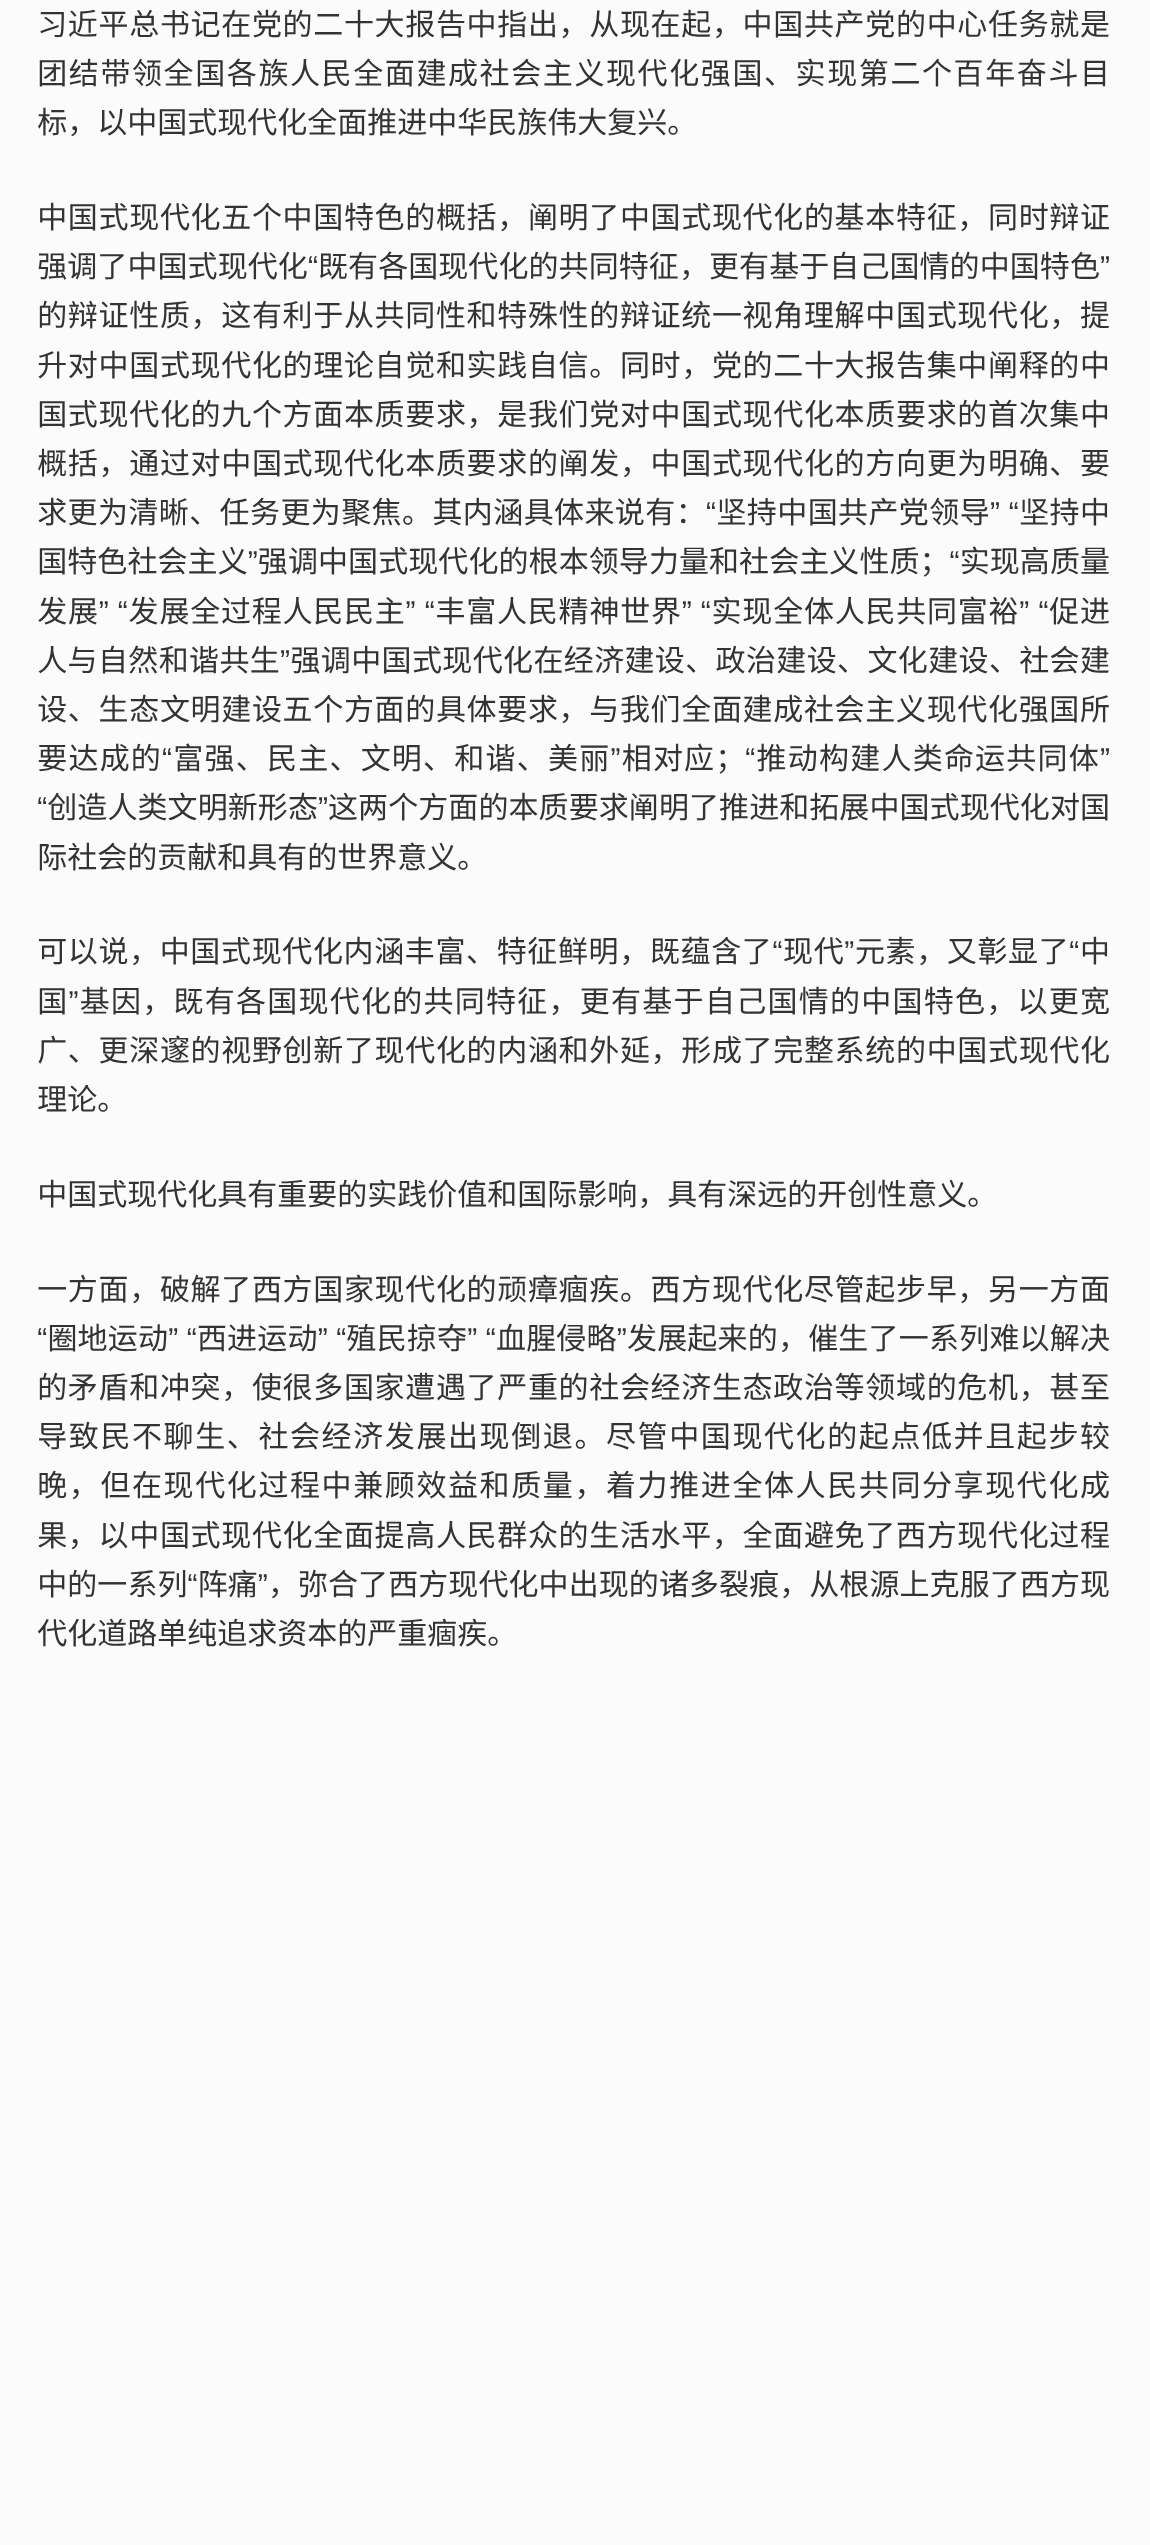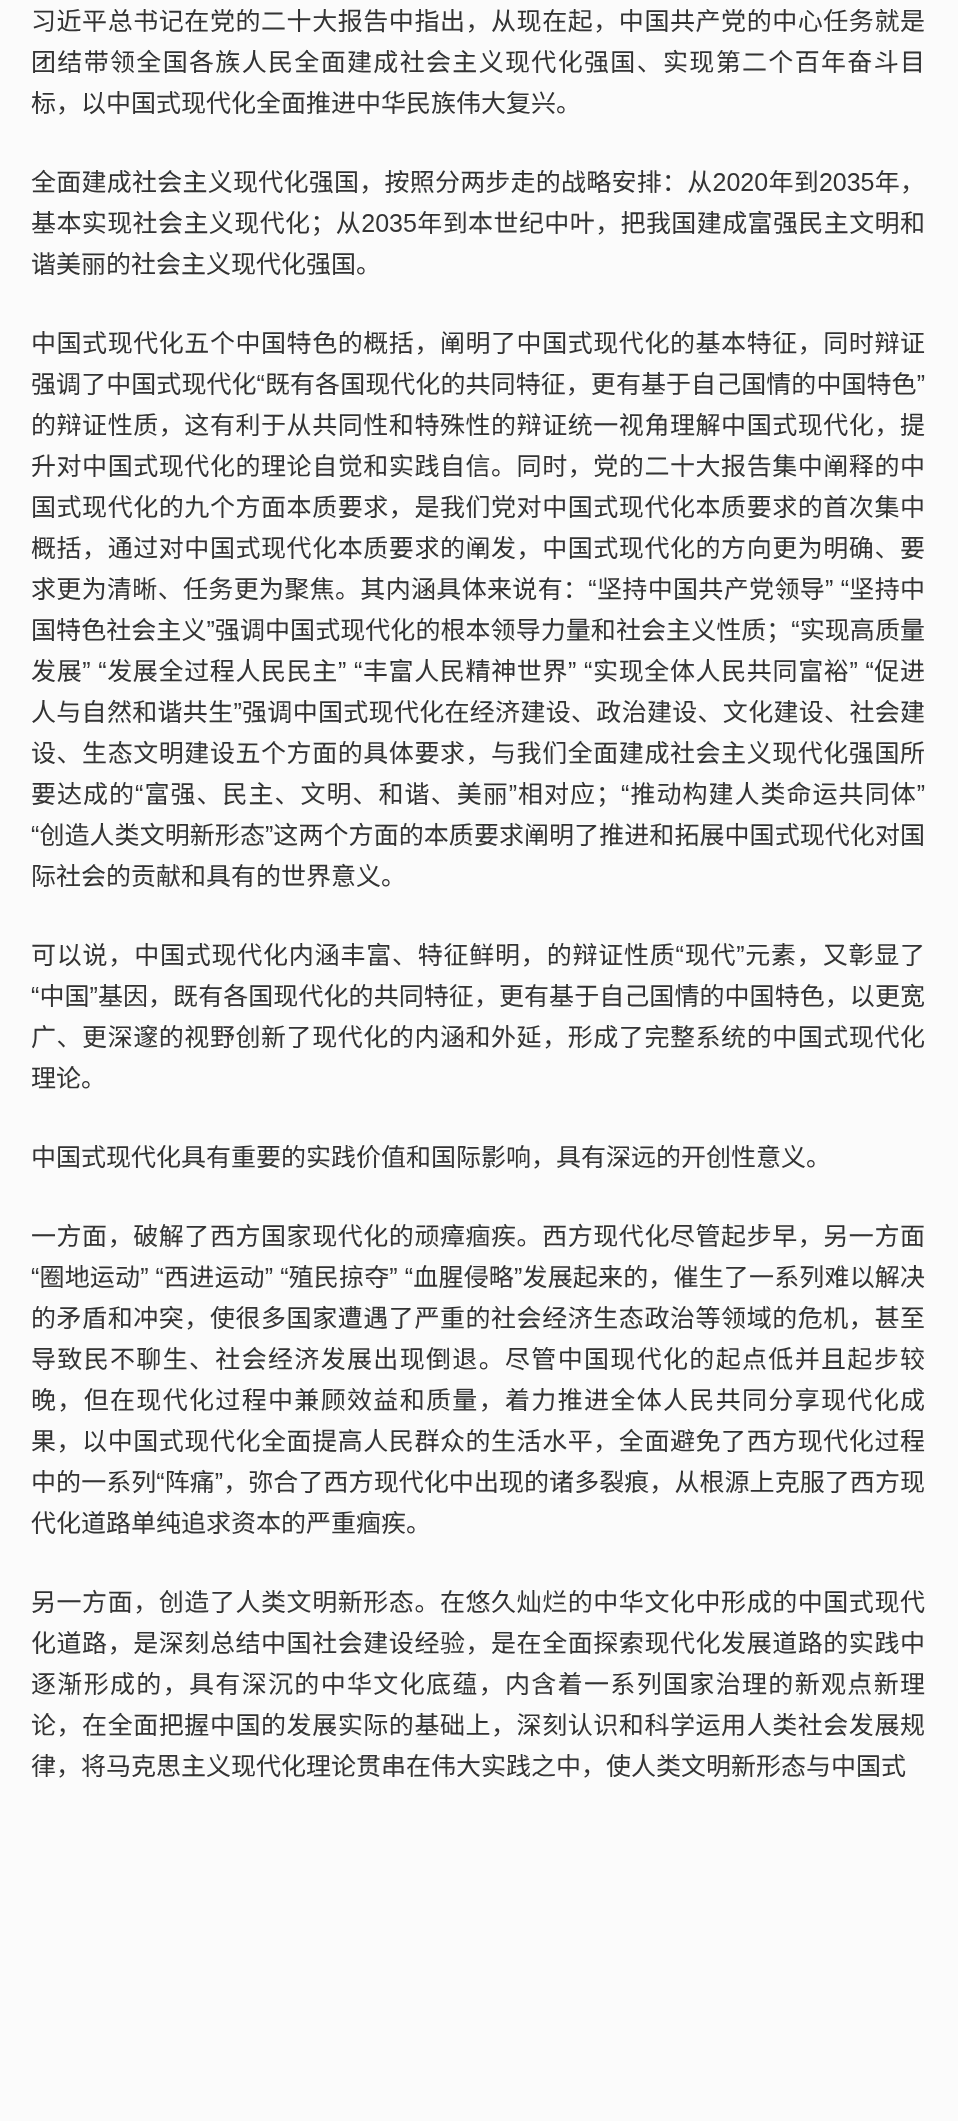--- a/index.html
+++ b/index.html
@@ -25,19 +25,17 @@
   .article p {
     margin: 0 0 38px 0;
     word-break: break-all;
   }
 </style>
 </head>
 <body style="background: rgb(251, 251, 251); color: rgb(51, 51, 51);">
 
 <main class="article">
   <p>习近平总书记在党的二十大报告中指出，从现在起，中国共产党的中心任务就是团结带领全国各族人民全面建成社会主义现代化强国、实现第二个百年奋斗目标，以中国式现代化全面推进中华民族伟大复兴。</p>
-  <p>全面建成社会主义现代化强国，按照分两步走的战略安排：从2020年到2035年，基本实现社会主义现代化；从2035年到本世纪中叶，把我国建成富强民主文明和谐美丽的社会主义现代化强国。</p>
   <p>中国式现代化五个中国特色的概括，阐明了中国式现代化的基本特征，同时辩证强调了中国式现代化“既有各国现代化的共同特征，更有基于自己国情的中国特色”的辩证性质，这有利于从共同性和特殊性的辩证统一视角理解中国式现代化，提升对中国式现代化的理论自觉和实践自信。同时，党的二十大报告集中阐释的中国式现代化的九个方面本质要求，是我们党对中国式现代化本质要求的首次集中概括，通过对中国式现代化本质要求的阐发，中国式现代化的方向更为明确、要求更为清晰、任务更为聚焦。其内涵具体来说有：“坚持中国共产党领导” “坚持中国特色社会主义”强调中国式现代化的根本领导力量和社会主义性质；“实现高质量发展” “发展全过程人民民主” “丰富人民精神世界” “实现全体人民共同富裕” “促进人与自然和谐共生”强调中国式现代化在经济建设、政治建设、文化建设、社会建设、生态文明建设五个方面的具体要求，与我们全面建成社会主义现代化强国所要达成的“富强、民主、文明、和谐、美丽”相对应；“推动构建人类命运共同体” “创造人类文明新形态”这两个方面的本质要求阐明了推进和拓展中国式现代化对国际社会的贡献和具有的世界意义。</p>
-  <p>可以说，中国式现代化内涵丰富、特征鲜明，的辩证性质“现代”元素，又彰显了“中国”基因，既有各国现代化的共同特征，更有基于自己国情的中国特色，以更宽广、更深邃的视野创新了现代化的内涵和外延，形成了完整系统的中国式现代化理论。</p>
+  <p>可以说，中国式现代化内涵丰富、特征鲜明，既蕴含了“现代”元素，又彰显了“中国”基因，既有各国现代化的共同特征，更有基于自己国情的中国特色，以更宽广、更深邃的视野创新了现代化的内涵和外延，形成了完整系统的中国式现代化理论。</p>
   <p>中国式现代化具有重要的实践价值和国际影响，具有深远的开创性意义。</p>
   <p>一方面，破解了西方国家现代化的顽瘴痼疾。西方现代化尽管起步早，另一方面“圈地运动” “西进运动” “殖民掠夺” “血腥侵略”发展起来的，催生了一系列难以解决的矛盾和冲突，使很多国家遭遇了严重的社会经济生态政治等领域的危机，甚至导致民不聊生、社会经济发展出现倒退。尽管中国现代化的起点低并且起步较晚，但在现代化过程中兼顾效益和质量，着力推进全体人民共同分享现代化成果，以中国式现代化全面提高人民群众的生活水平，全面避免了西方现代化过程中的一系列“阵痛”，弥合了西方现代化中出现的诸多裂痕，从根源上克服了西方现代化道路单纯追求资本的严重痼疾。</p>
-  <p>另一方面，创造了人类文明新形态。在悠久灿烂的中华文化中形成的中国式现代化道路，是深刻总结中国社会建设经验，是在全面探索现代化发展道路的实践中逐渐形成的，具有深沉的中华文化底蕴，内含着一系列国家治理的新观点新理论，在全面把握中国的发展实际的基础上，深刻认识和科学运用人类社会发展规律，将马克思主义现代化理论贯串在伟大实践之中，使人类文明新形态与中国式</p>
 </main>
 
 </body></html>

